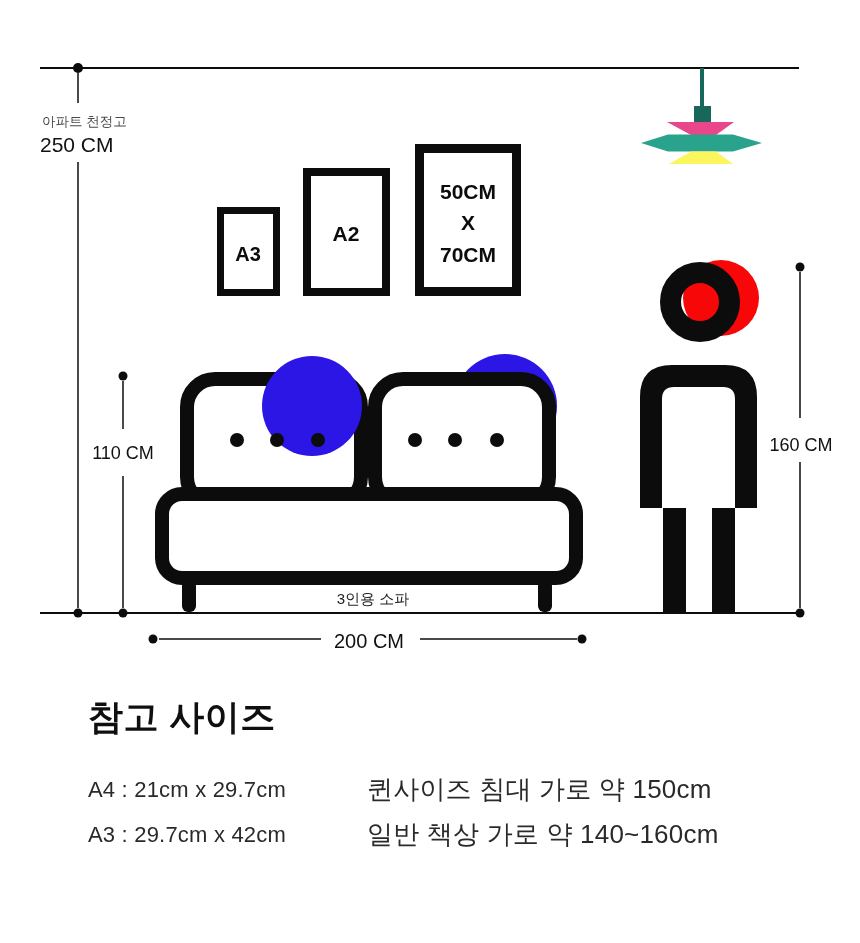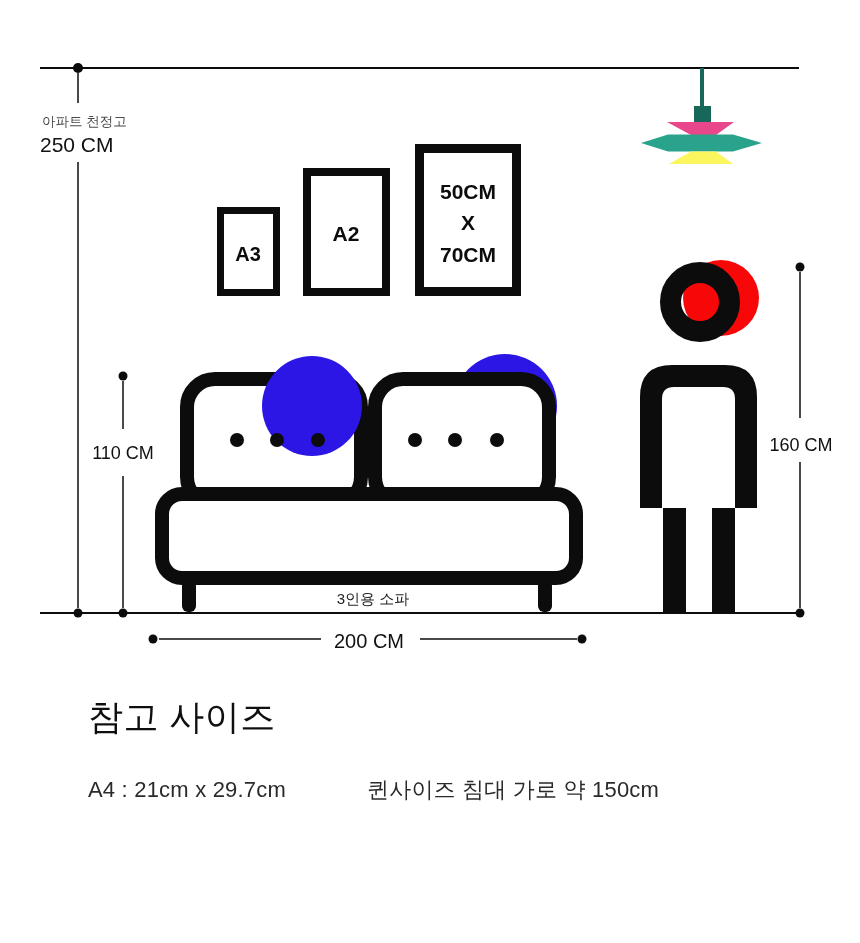--- a/index.html
+++ b/index.html
@@ -5,29 +5,29 @@
   html, body { margin: 0; padding: 0; background: #ffffff; }
   body {
     width: 860px; height: 943px; position: relative; overflow: hidden;
     font-family: "Liberation Sans", "DejaVu Sans", sans-serif;
     color: #111;
   }
   .scene { position: absolute; left: 0; top: 0; }
   svg text { font-family: "Liberation Sans", "DejaVu Sans", sans-serif; }
   .ref-block { position: absolute; left: 88px; top: 694px; }
   .ref-title {
-    font-size: 35px; font-weight: 400; color: #0f0f0f;
+    font-size: 35px; font-weight: 700; color: #0f0f0f;
     letter-spacing: 0.5px; margin: 0 0 26px 0;
   }
   .ref-rows { display: flex; flex-direction: column; }
   .ref-row { display: flex; align-items: center; height: 45px; }
   .ref-size {
     width: 279px; font-size: 22px; color: #2a2a2a; letter-spacing: 0.2px;
   }
-  .ref-desc { font-size: 22px; color: #2a2a2a; letter-spacing: 0.2px; text-align: center; }
+  .ref-desc { font-size: 26px; color: #2a2a2a; letter-spacing: 0.2px; text-align: center; }
 </style>
 </head>
 <body>
 
 <svg class="scene" width="860" height="660" viewBox="0 0 860 660">
 
   <line x1="40" y1="68" x2="799" y2="68" stroke="#0c0c0c" stroke-width="2"></line>
   <line x1="40" y1="613" x2="800" y2="613" stroke="#0c0c0c" stroke-width="2"></line>
 
   <g>
@@ -113,15 +113,19 @@
 </svg>
 
 <div class="ref-block">
   <div class="ref-title">참고 사이즈</div>
   <div class="ref-rows">
     <div class="ref-row">
       <span class="ref-size">A4 : 21cm x 29.7cm</span>
       <span class="ref-desc">퀸사이즈 침대 가로  약 150cm</span>
     </div>
     <div class="ref-row">
+      <span class="ref-size">A3 : 29.7cm x 42cm</span>
+      <span class="ref-desc">일반 책상 가로  약 140~160cm</span>
+    </div>
+    <div class="ref-row">
     </div>
   </div>
 </div>
 
 </body></html>

